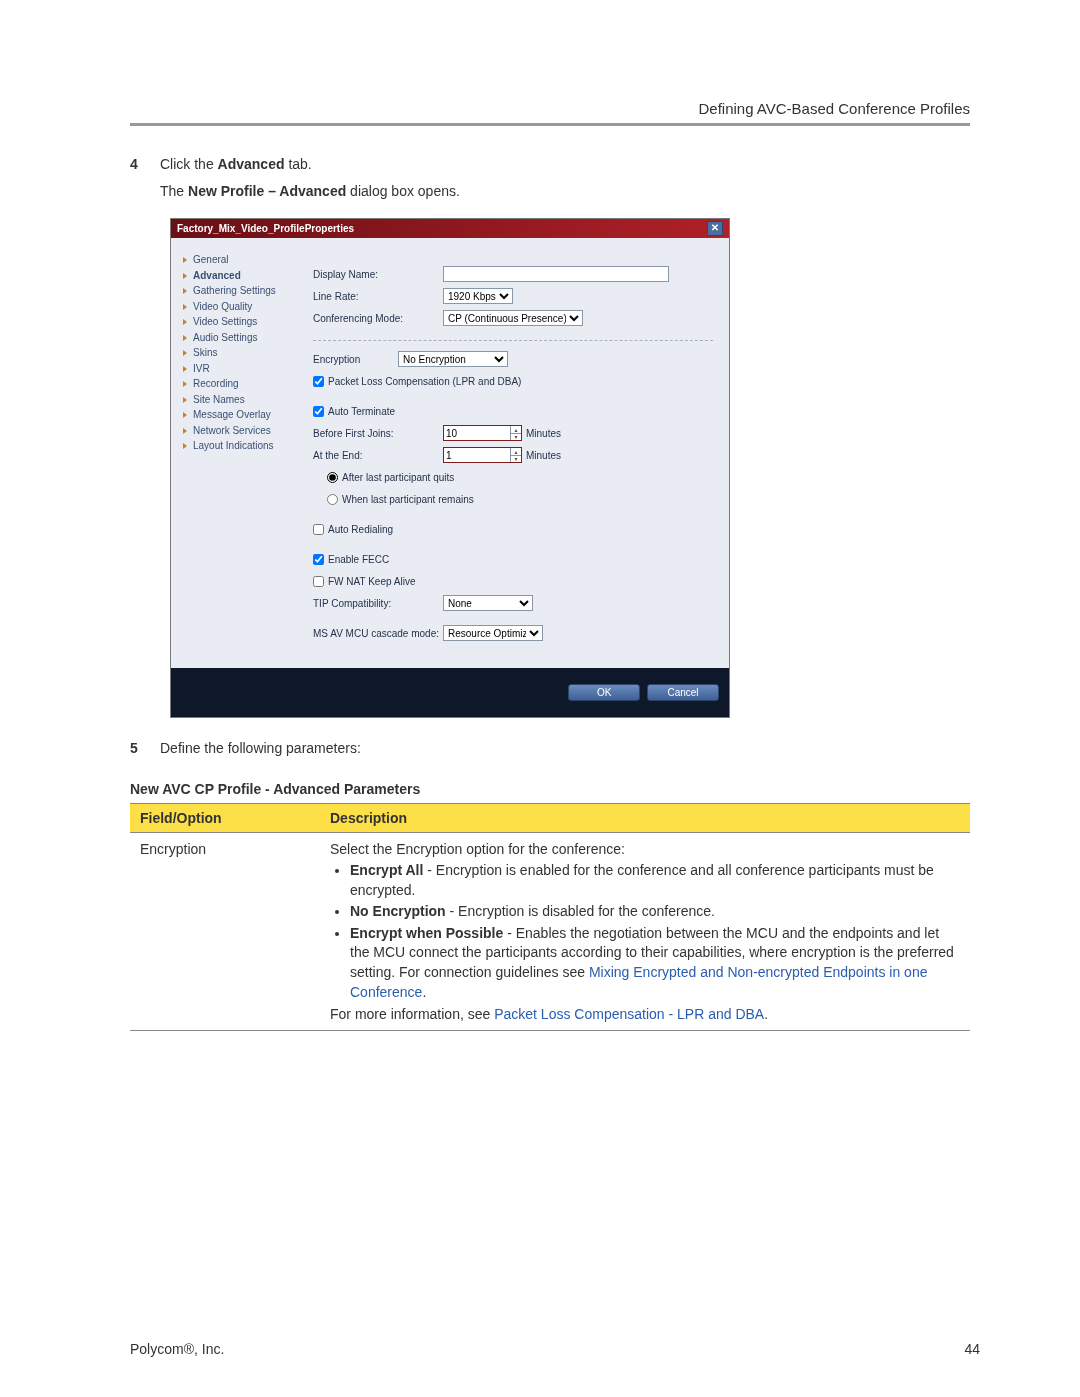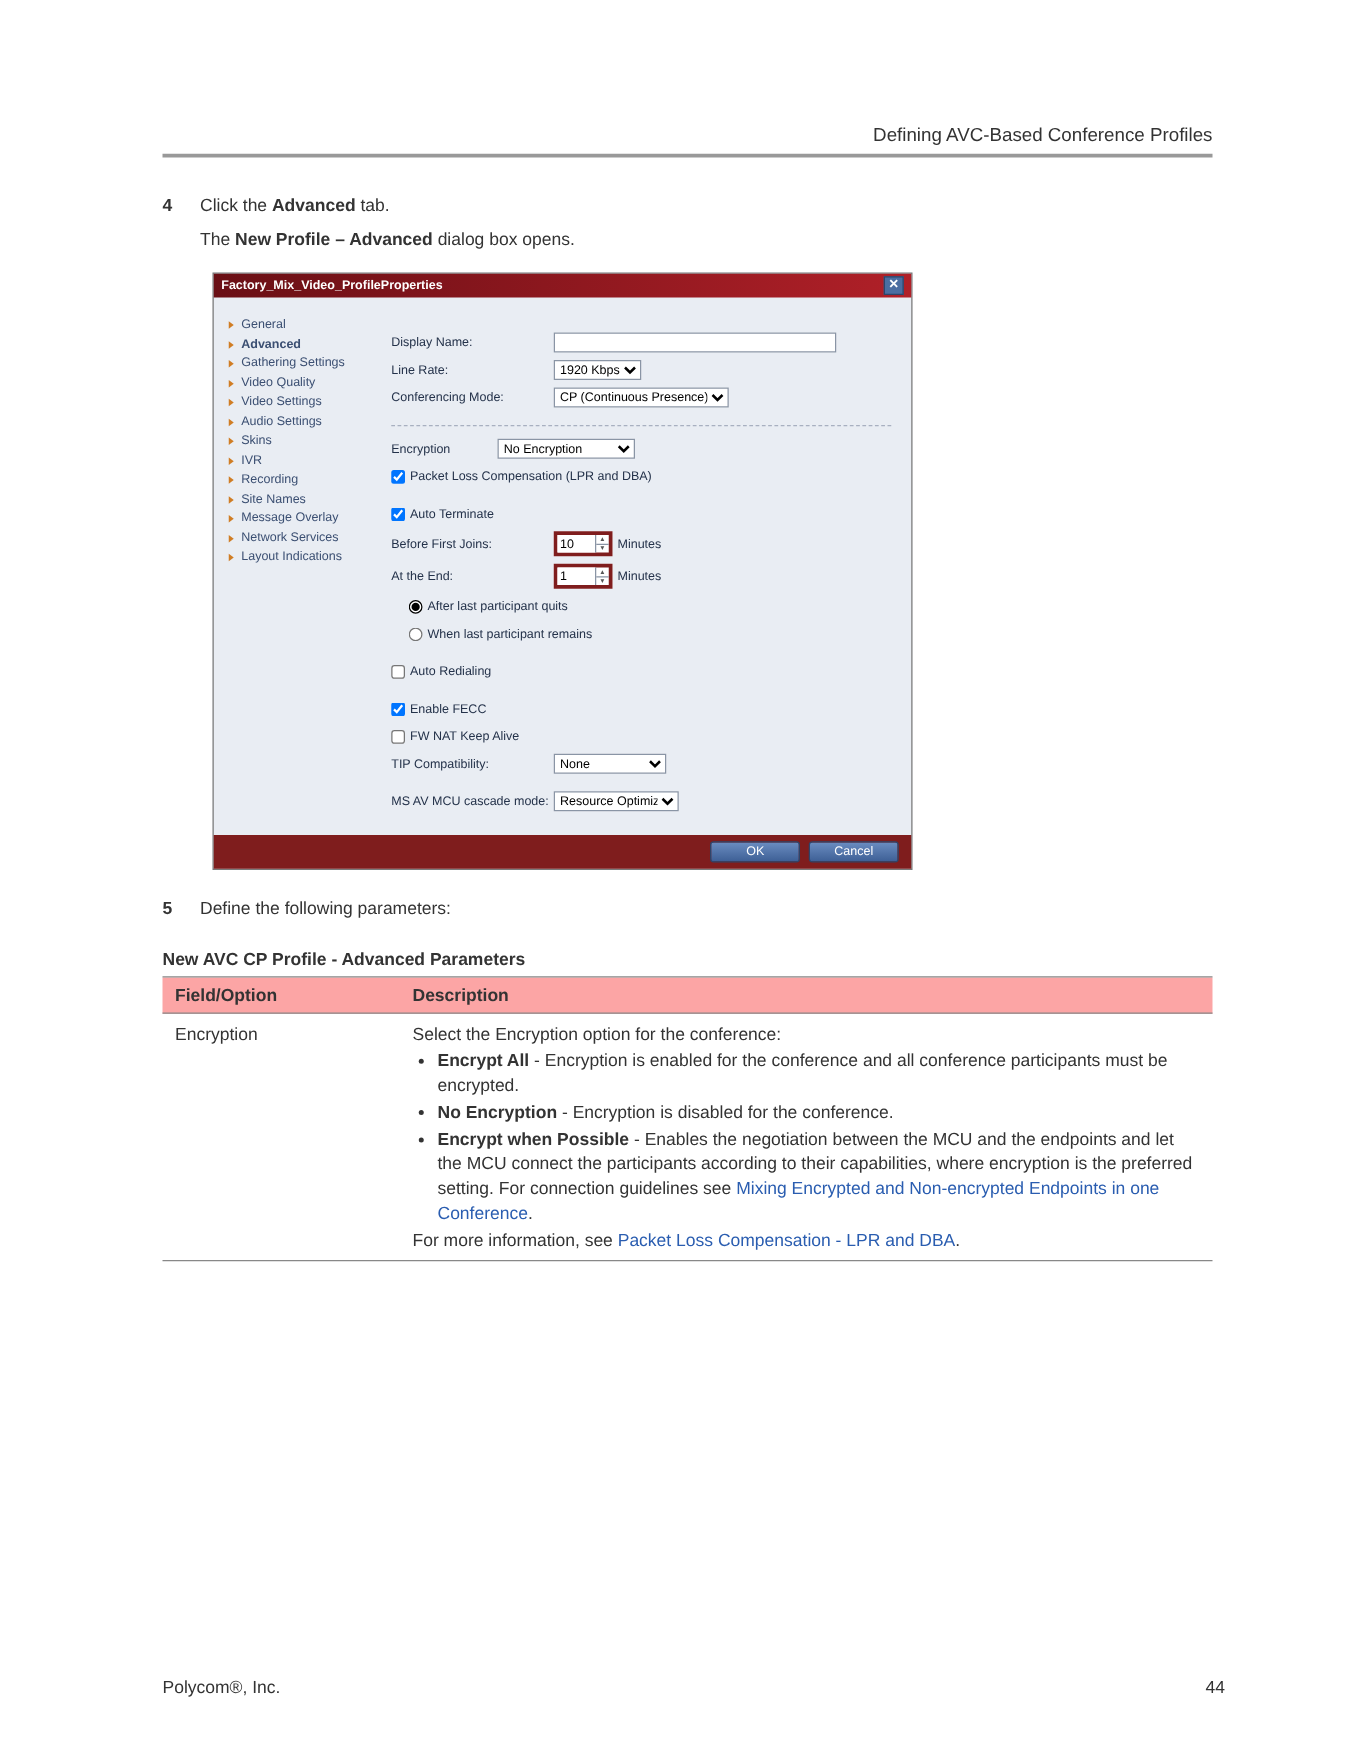--- a/index.html
+++ b/index.html
@@ -157,24 +157,25 @@
   }
   .fradio { accent-color: #000; }
   .indent1 { padding-left: 14px; }
   .spin-wrap {
     display: flex;
     align-items: center;
     gap: 4px;
   }
   .spin {
     display: inline-flex;
-    border: 3px solid #7f1d1d;
+    border: 1px solid #7f1d1d;
     background: #fff;
     height: 14px;
     line-height: 14px;
+    gap: 36px;
   }
   .spin input {
     border: none;
     width: 26px;
     font-size: 10px;
     padding: 0 2px;
     outline: none;
   }
   .spin .updown {
     display:flex; flex-direction:column; justify-content:center;
@@ -184,22 +185,22 @@
   .spin .updown div {
     height:6px; font-size:6px; line-height:6px; text-align:center;
     border-bottom:1px solid #8a95a5; color:#555;
   }
   .spin .updown div:last-child { border-bottom:none; }
   .unit { color:#24324a; }
   .disabled { color:#9aa7b8; }
   .spacer { height: 8px; }
 
   .dialog-buttons {
-    background: #7f1d1d;
-    padding: 5px 10px;
+    background: #0f172a;
+    padding: 16px 10px;
     text-align: right;
   }
   .dlg-btn {
     display:inline-block;
     min-width: 50px;
     padding: 2px 10px;
     border: 1px solid #2d456b;
     border-radius: 3px;
     background: linear-gradient(#6a8cc0,#3e6096);
     color: #fff;
@@ -215,21 +216,21 @@
     margin: 22px 0 6px 0;
     font-size: 14px;
   }
   table.params {
     width: 100%;
     border-collapse: collapse;
     font-size: 14px;
   }
   table.params th {
     text-align: left;
-    background: #fca5a5;
+    background: #fde047;
     font-weight: bold;
     color: #333;
     padding: 6px 10px;
     border-top: 1px solid #888;
     border-bottom: 1px solid #888;
   }
   table.params td {
     vertical-align: top;
     padding: 8px 10px 8px 10px;
     border-bottom: 1px solid #888;

